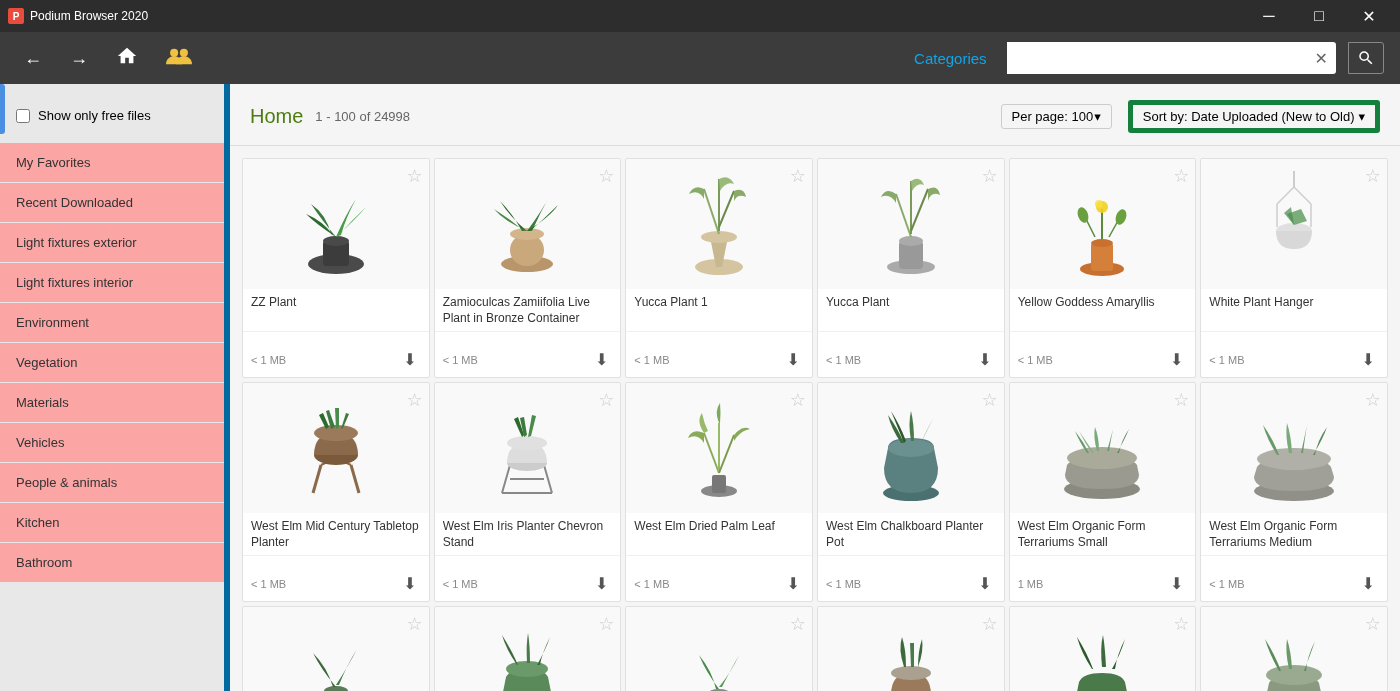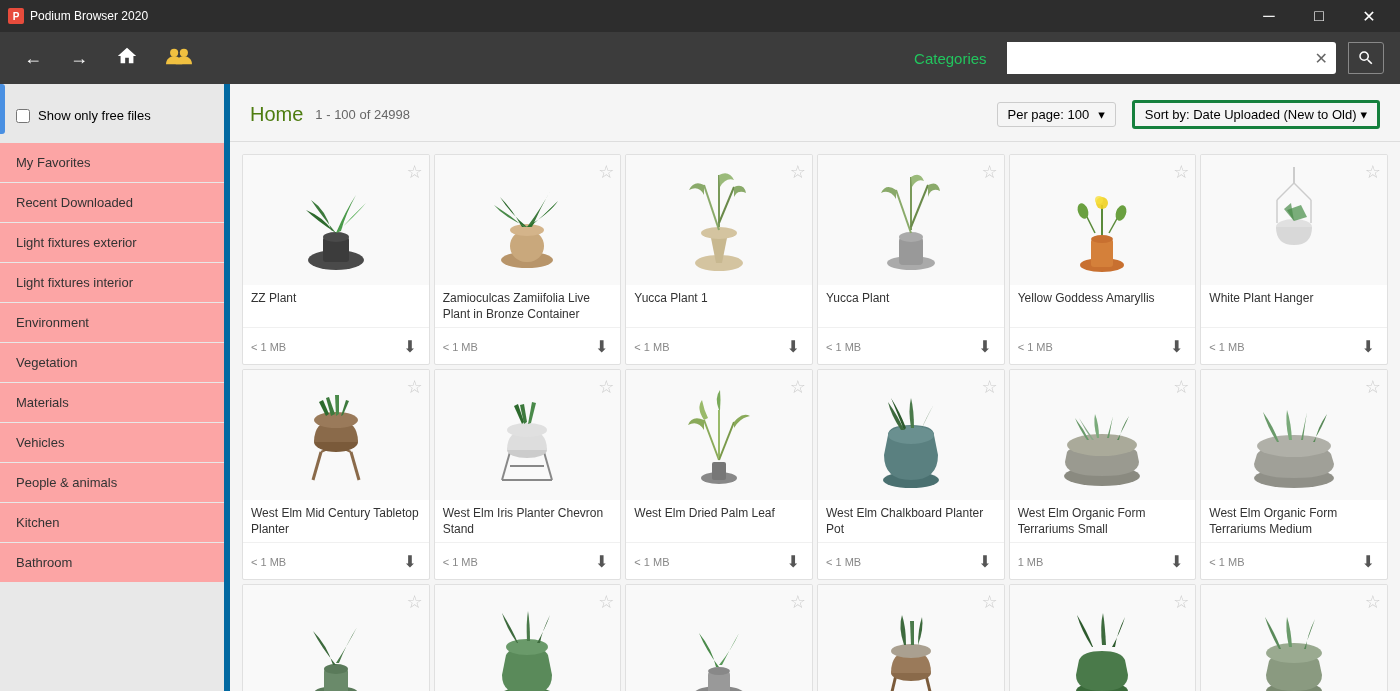--- a/index.html
+++ b/index.html
@@ -27,21 +27,21 @@
       background: #3c3c3c;
       height: 52px;
       display: flex;
       align-items: center;
       padding: 0 16px;
       gap: 12px;
       flex-shrink: 0;
     }
     .nav-btn { background: none; border: none; color: #fff; font-size: 18px; cursor: pointer; padding: 4px 8px; border-radius: 3px; }
     .toolbar-sep { flex: 1; }
-    .categories-label { color: #22c55e; font-size: 15px; margin-right: 8px; }
+    .categories-label { color: #0ea5e9; font-size: 15px; margin-right: 8px; }
     .search-box { display: flex; align-items: center; background: #fff; border-radius: 3px; height: 32px; }
     .search-input { border: none; outline: none; font-size: 13px; padding: 0 8px; width: 300px; height: 100%; }
     .search-clear { background: none; border: none; cursor: pointer; padding: 0 8px; color: #666; font-size: 16px; }
     .search-btn { background: #3c3c3c; border: 1px solid #888; color: #fff; height: 32px; width: 36px; cursor: pointer; display: flex; align-items: center; justify-content: center; border-radius: 0 3px 3px 0; font-size: 16px; }
 
     
     .main-layout { display: flex; flex: 1; overflow: hidden; }
 
     
     .sidebar {
@@ -83,24 +83,24 @@
       position: sticky;
       top: 0;
       z-index: 10;
       border-bottom: 1px solid #ddd;
     }
     .content-title { font-size: 20px; font-weight: normal; color: #4d7c0f; margin-right: 12px; }
     .content-count { color: #666; font-size: 13px; margin-right: auto; }
     .per-page-btn {
       background: none; border: 1px solid #ccc; padding: 4px 10px; cursor: pointer;
       border-radius: 3px; font-size: 13px; margin-right: 16px;
-      display: flex; align-items: flex-start; gap: 9px;
+      display: flex; align-items: flex-start; gap: 1px;
     }
     .sort-btn {
-      background: none; border: 3px solid #15803d; padding: 4px 10px; cursor: pointer;
+      background: none; border: 5px solid #15803d; padding: 4px 10px; cursor: pointer;
       border-radius: 3px; font-size: 13px;
       display: flex; align-items: center; gap: 4px;
     }
 
     
     .items-grid {
       display: grid;
       grid-template-columns: repeat(6, 1fr);
       gap: 4px;
       padding: 12px;
@@ -138,21 +138,21 @@
       font-size: 18px;
     }
 
     .item-info { padding: 6px 8px 4px; }
     .item-name { font-size: 12px; color: #333; line-height: 1.3; min-height: 32px; }
 
     .item-footer {
       display: flex;
       align-items: center;
       justify-content: space-between;
-      padding: 7px 8px 6px;
+      padding: 16px 8px 6px;
       border-top: 1px solid #f0f0f0;
     }
     .item-size { font-size: 11px; color: #888; }
     .download-btn {
       background: none; border: none; cursor: pointer; color: #555;
       font-size: 16px; padding: 2px 4px;
     }
 
     
     .content::-webkit-scrollbar { width: 12px; }

